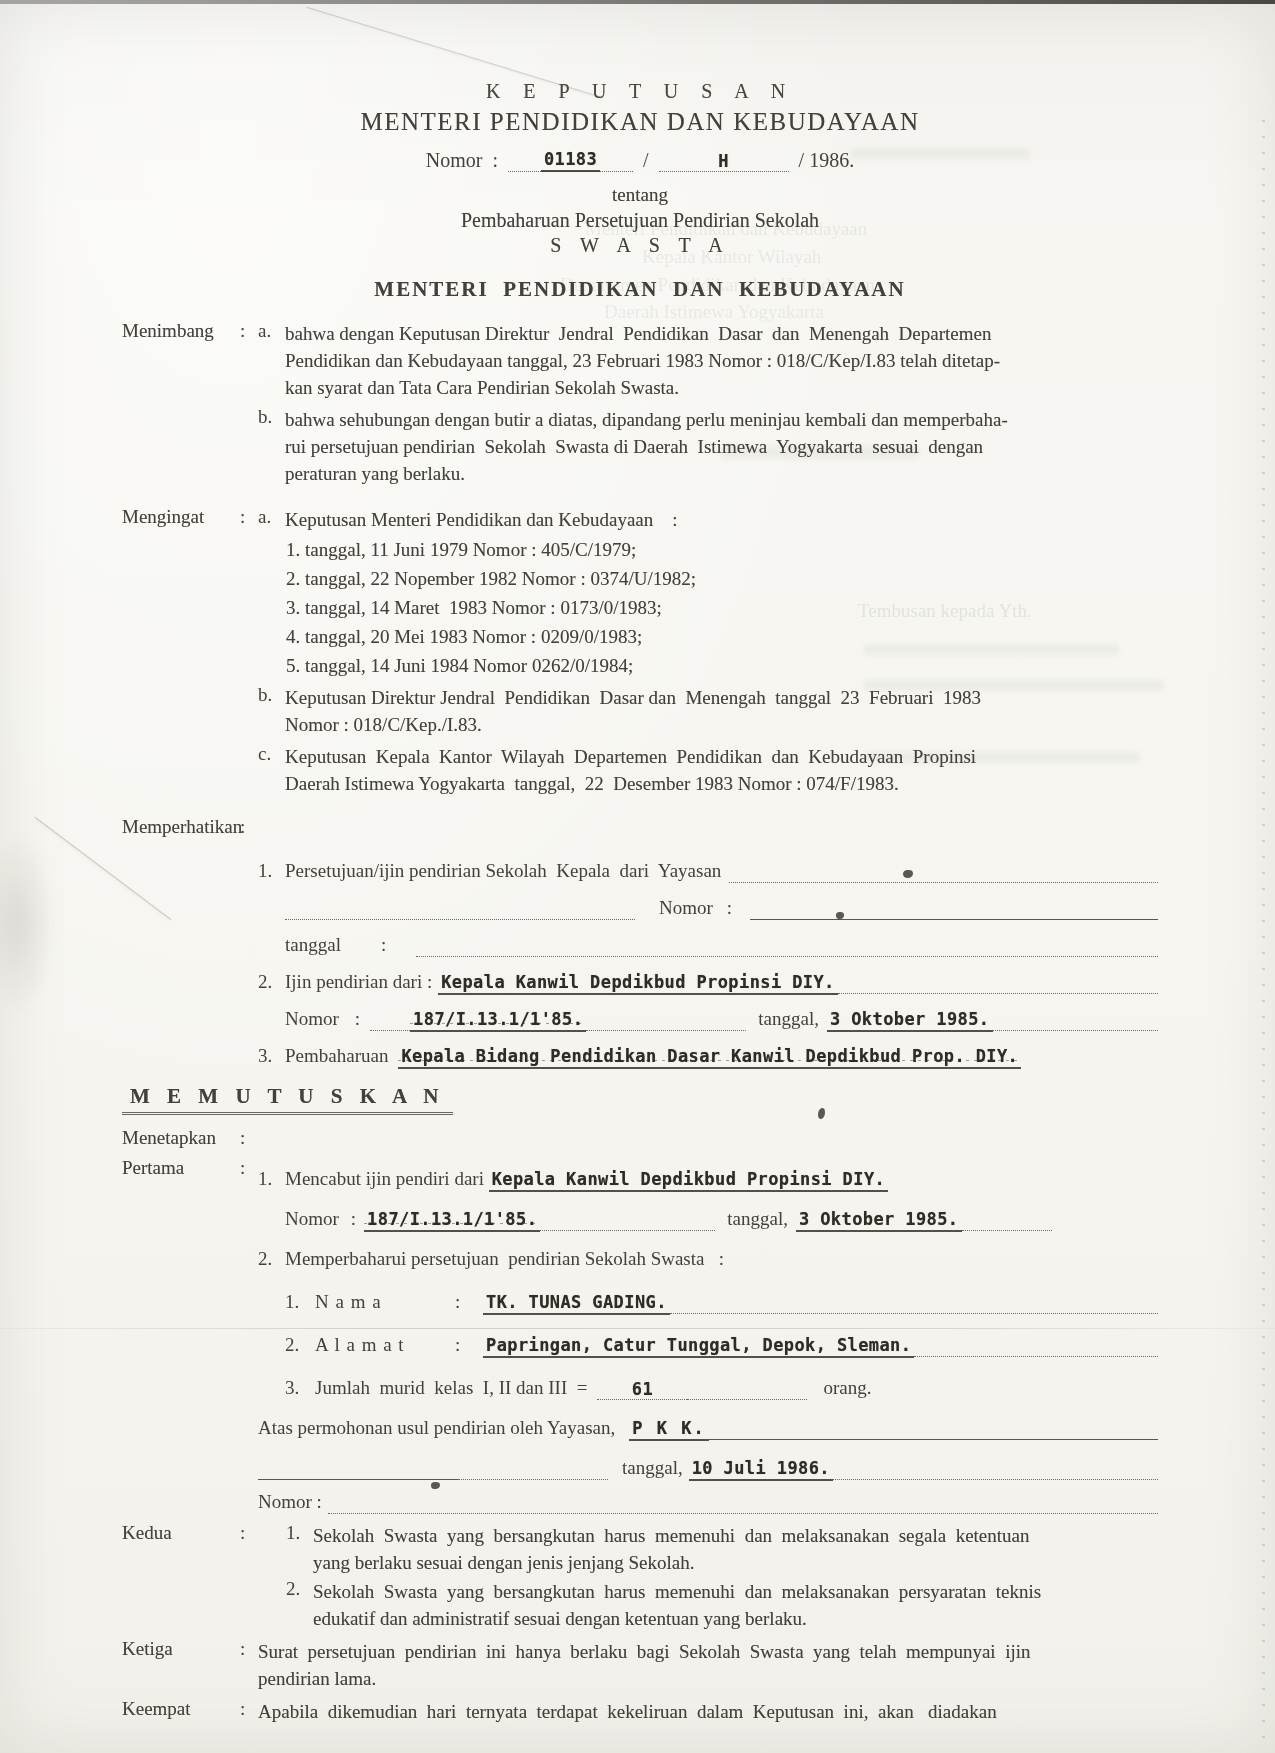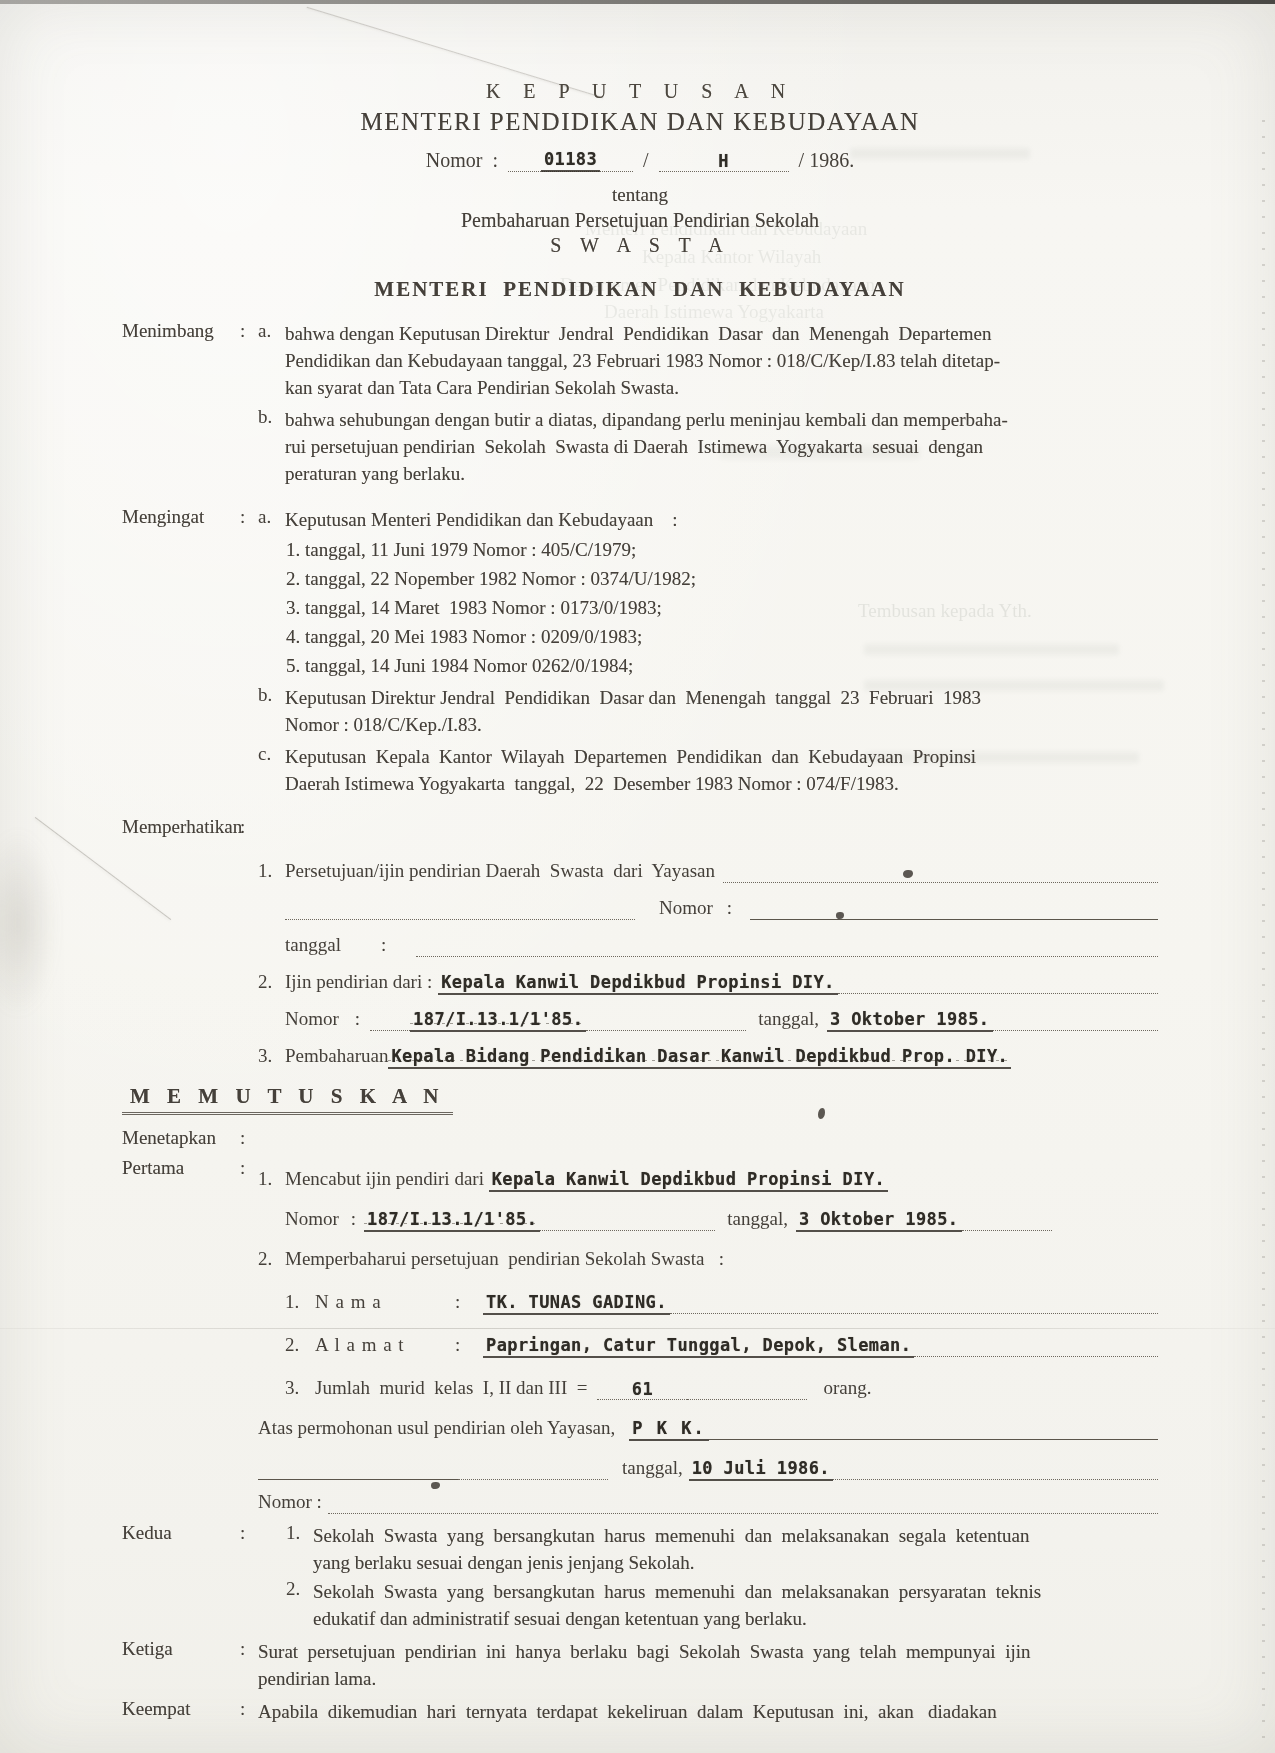--- a/index.html
+++ b/index.html
@@ -204,21 +204,21 @@
     </div>
 
     <div class="sect" style="margin-bottom:6px;">
       <div class="lab">Memperhatikan</div>
       <div class="col">:</div>
       <div class="bod">
 
         <div style="margin-top:30px;">
           <div class="frow">
             <span class="mk t">1.</span>
-            <span class="t">Persetujuan/ijin pendirian Daerah  Swasta  dari  Yayasan</span>
+            <span class="t">Persetujuan/ijin pendirian Sekolah  Kepala  dari  Yayasan</span>
             <span class="dot grow" style="margin-left:8px;"></span>
           </div>
           <div class="frow">
             <span class="dot" style="width:350px;margin-left:27px;"></span>
             <span class="t" style="padding:0 14px 1px 24px;">Nomor</span>
             <span class="t" style="padding:0 18px 1px 0;">:</span>
             <span class="sol grow"></span>
           </div>
           <div class="frow">
             <span class="t" style="margin-left:27px;">tanggal</span>
@@ -242,21 +242,21 @@
             <span class="dot" style="width:160px;"></span>
             <span class="t" style="padding:0 8px 1px 12px;">tanggal,</span>
             <span class="typed">3 Oktober 1985.</span>
             <span class="dot grow"></span>
           </div>
         </div>
 
         <div class="frow">
           <span class="mk t">3.</span>
           <span class="t">Pembaharuan</span>
-          <span class="typed strike" style="">Kepala Bidang Pendidikan Dasar Kanwil Depdikbud Prop. DIY.</span>
+          <span class="typed strike" style="margin-left:10px;">Kepala Bidang Pendidikan Dasar Kanwil Depdikbud Prop. DIY.</span>
         </div>
       </div>
     </div>
 
     <div class="memutuskan">
       <span>M E M U T U S K A N</span>
     </div>
 
     <div class="sect" style="margin-bottom:8px;">
       <div class="lab">Menetapkan</div>

